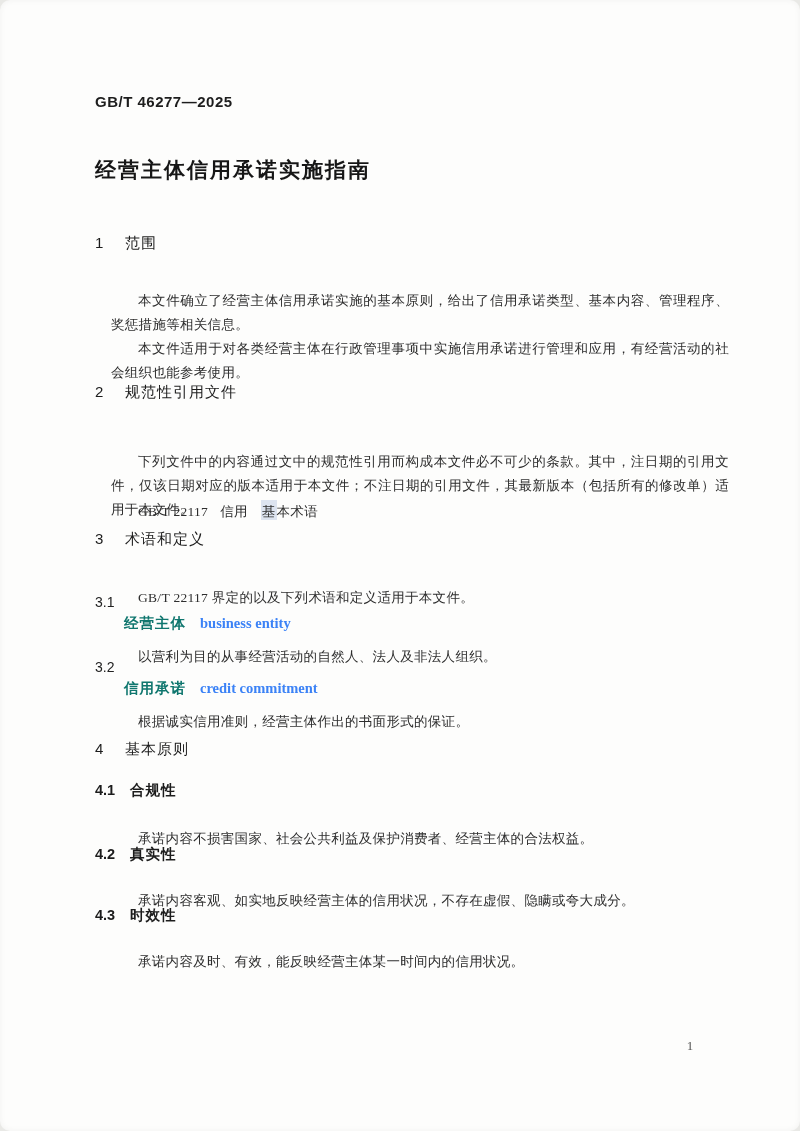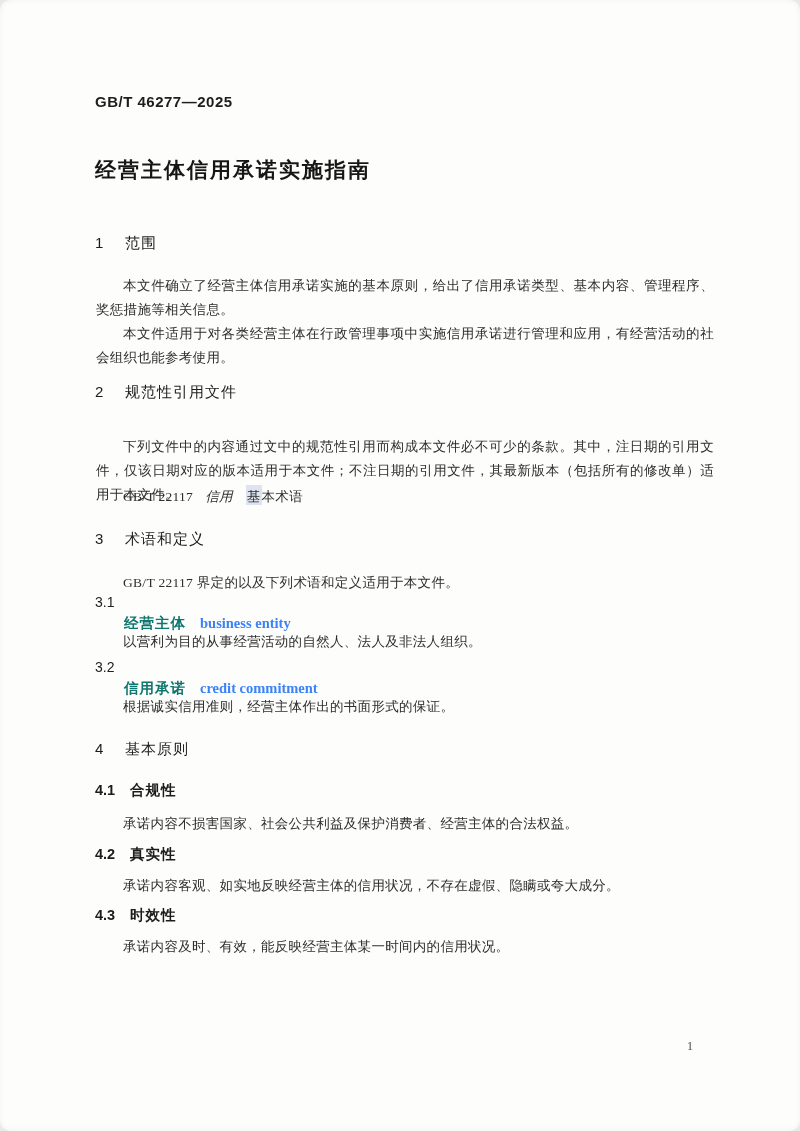--- a/index.html
+++ b/index.html
@@ -32,32 +32,32 @@
   .h1 .num{display:inline-block;min-width:30px;letter-spacing:0;}
 
   .h2{
     font-family:Liberation Sans, sans-serif;font-weight:700;
     font-size:14.5px;line-height:20px;color:#1c1c1c;letter-spacing:1px;
   }
   .h2 .num{display:inline-block;min-width:35px;letter-spacing:0;}
 
   .body{
     font-size:13.5px;line-height:24px;color:#2e2e2e;
-    text-align:justify;text-indent:2em;margin:1px;letter-spacing:.3px;
+    text-align:justify;text-indent:2em;margin:16px;letter-spacing:.3px;
   }
   .tnum{
     font-family:"Liberation Sans",sans-serif;
     font-size:14px;line-height:20px;color:#222;
   }
   .term{font-size:14.5px;line-height:20px;text-indent:2em;margin:0;}
   .term .zh{font-family:"Liberation Sans",sans-serif;font-weight:700;color:#0f766e;letter-spacing:1px;}
   .term .en{font-family:"Liberation Serif","DejaVu Serif",serif;font-weight:700;color:#3b82f6;margin-left:14px;}
 
   .ref .code{margin-right:12px;}
-  .ref .rterm{margin-right:13px;font-style:italic;}
+  .ref .rterm{margin-right:13px;}
   .hl{background:#dde4f0;padding:4px 1px 1px 1px;}
 
   .pgnum{
     position:absolute;left:680px;top:1038px;width:20px;text-align:center;
     font-size:13px;color:#555;
   }
 </style>
 </head>
 <body>
 

